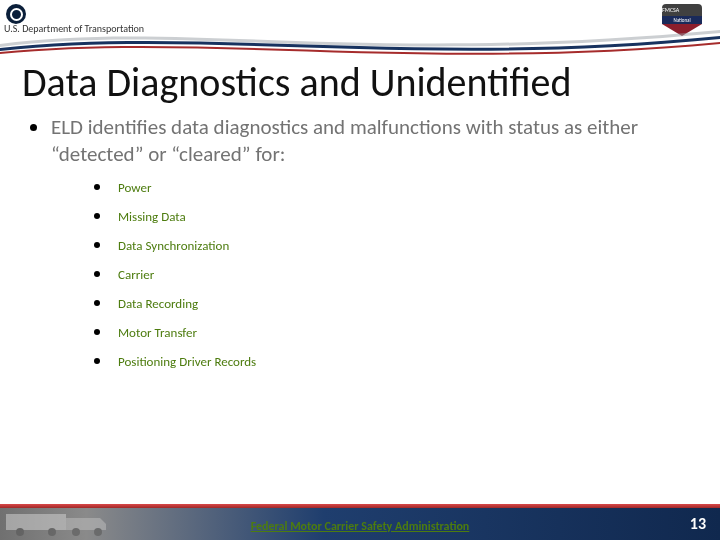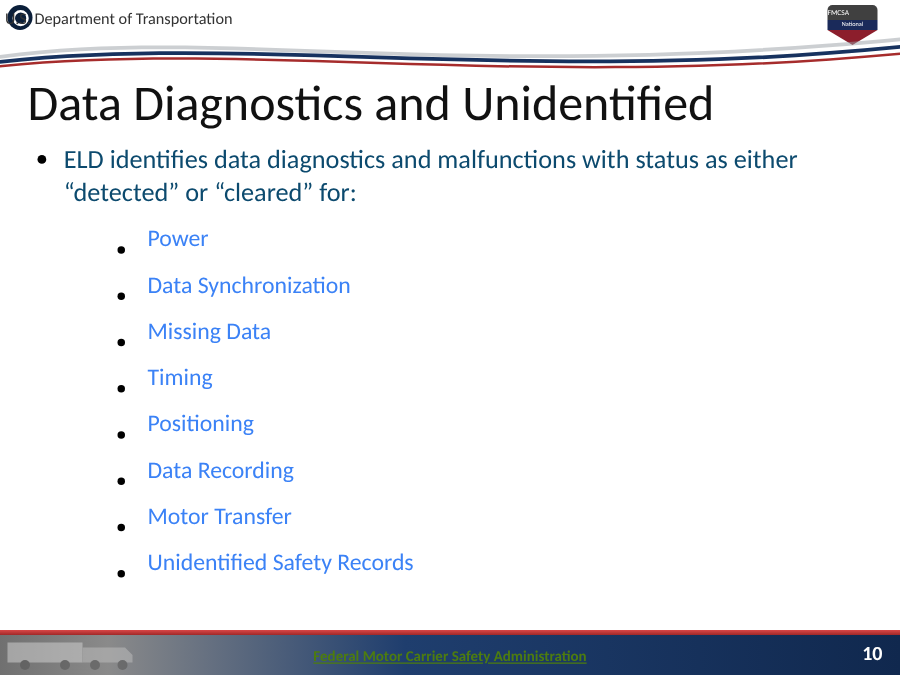--- a/index.html
+++ b/index.html
@@ -1,36 +1,36 @@
 <!DOCTYPE html>
 <html><head>
 <meta charset="utf-8">
 <style>
   html,body{margin:0;padding:0;width:720px;height:540px;font-family:Calibri,Arial,sans-serif;background:#fff;overflow:hidden;position:relative}
   .slide{position:relative;width:720px;height:540px;background:#fff}
   
   .hdr{position:absolute;top:0;left:0;right:0;height:44px}
   .dot-logo{position:absolute;top:4px;left:6px;width:20px;height:20px;border-radius:50%;background:#0b1f3a;display:flex;align-items:center;justify-content:center}
   .dot-logo::before{content:"";width:9px;height:9px;border:2px solid #fff;border-radius:50%;display:block}
-  .dot-text{position:absolute;top:8px;left:4px;font-size:13px;color:#333}
+  .dot-text{position:absolute;top:22px;left:4px;font-size:10px;color:#333}
   .fmcsa-badge{position:absolute;top:4px;right:18px;width:40px;height:36px}
   .fmcsa-top{width:40px;height:12px;border-radius:4px 4px 0 0;background:#404040;color:#fff;font-size:6px;font-weight:normal;text-align:left;line-height:12px}
   .fmcsa-mid{width:40px;height:8px;background:#1a2a5a;color:#fff;font-size:5px;text-align:center;line-height:8px}
   .fmcsa-bot{width:0;height:0;border-left:20px solid transparent;border-right:20px solid transparent;border-top:12px solid #8c1e2c;margin:0 auto}
   
   .swoosh{position:absolute;top:26px;left:0;right:0;height:36px;pointer-events:none}
   
   .title{position:absolute;top:58px;left:22px;right:22px;font-size:40px;font-weight:300;color:#111;letter-spacing:0px}
   
   .content{position:absolute;top:114px;left:30px;right:30px}
   .lead{display:flex;align-items:flex-start;margin-bottom:12px}
   .lead .b{width:7px;height:7px;border-radius:50%;background:#000;margin:10px 14px 0 0;flex:0 0 auto}
-  .lead .t{font-size:21px;color:#0c4a6e;line-height:1.28}
+  .lead .t{font-size:21px;color:#737373;line-height:1.28}
   ul.sub{list-style:none;margin:0 0 0 64px;padding:0}
-  ul.sub li{display:flex;align-items:flex-end;margin:0 0 14px 0;font-size:19px;color:#3b82f6}
+  ul.sub li{display:flex;align-items:center;margin:0 0 14px 0;font-size:13px;color:#4d7c0f}
   ul.sub li .b{width:6px;height:6px;border-radius:50%;background:#000;margin-right:18px;flex:0 0 auto}
   
   .footer{position:absolute;left:0;right:0;bottom:0;height:36px}
   .red-bar{position:absolute;left:0;right:0;top:0;height:4px;background:linear-gradient(#d94848,#a02828)}
   .grad-bar{position:absolute;left:0;right:0;top:4px;bottom:0;background:linear-gradient(90deg,#707070 0%,#8a8a8a 12%,#1f3e6e 45%,#10284e 100%)}
   .truck{position:absolute;left:4px;bottom:2px;width:110px;height:30px;opacity:.55}
   .footer-text{position:absolute;left:0;right:0;bottom:7px;text-align:center;color:#4d7c0f;font-size:12px;font-weight:bold}
   .footer-text u{text-decoration:underline}
   .page-num{position:absolute;right:14px;bottom:7px;color:#fff;font-size:16px;font-weight:bold}
 </style>
@@ -62,58 +62,54 @@
       <span class="b"></span>
       <span class="t">ELD identifies data diagnostics and malfunctions with status as either “detected” or “cleared” for:</span>
     </div>
     <ul class="sub">
       <li>
           <span class="b"></span>
           <span>Power</span>
         </li>
       <li>
           <span class="b"></span>
+          <span>Missing Data</span>
+        </li>
+      <li>
+          <span class="b"></span>
           <span>Data Synchronization</span>
         </li>
       <li>
           <span class="b"></span>
-          <span>Missing Data</span>
-        </li>
-      <li>
-          <span class="b"></span>
-          <span>Timing</span>
-        </li>
-      <li>
-          <span class="b"></span>
-          <span>Positioning</span>
+          <span>Carrier</span>
         </li>
       <li>
           <span class="b"></span>
           <span>Data Recording</span>
         </li>
       <li>
           <span class="b"></span>
           <span>Motor Transfer</span>
         </li>
       <li>
           <span class="b"></span>
-          <span>Unidentified Safety Records</span>
+          <span>Positioning Driver Records</span>
         </li>
     </ul>
   </div>
 
   <div class="footer">
     <div class="red-bar"></div>
     <div class="grad-bar"></div>
     <svg class="truck" viewBox="0 0 110 30">
       <rect x="2" y="6" width="60" height="16" fill="#cfcfcf"></rect>
       <rect x="62" y="10" width="22" height="12" fill="#bcbcbc"></rect>
       <polygon points="84,10 96,10 102,16 102,22 84,22" fill="#bcbcbc"></polygon>
       <circle cx="16" cy="24" r="4" fill="#555"></circle>
       <circle cx="48" cy="24" r="4" fill="#555"></circle>
       <circle cx="72" cy="24" r="4" fill="#555"></circle>
       <circle cx="94" cy="24" r="4" fill="#555"></circle>
     </svg>
     <div class="footer-text"><u>Federal Motor Carrier Safety Administration</u></div>
-    <div class="page-num">10</div>
+    <div class="page-num">13</div>
   </div>
 
 </div>
 
 </body></html>

